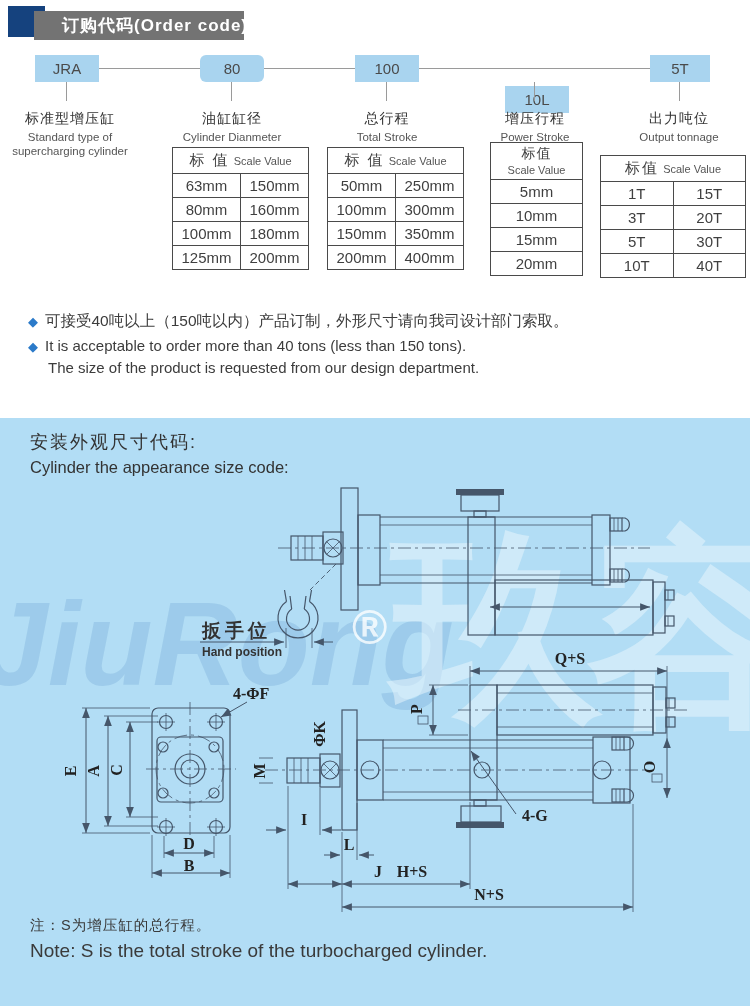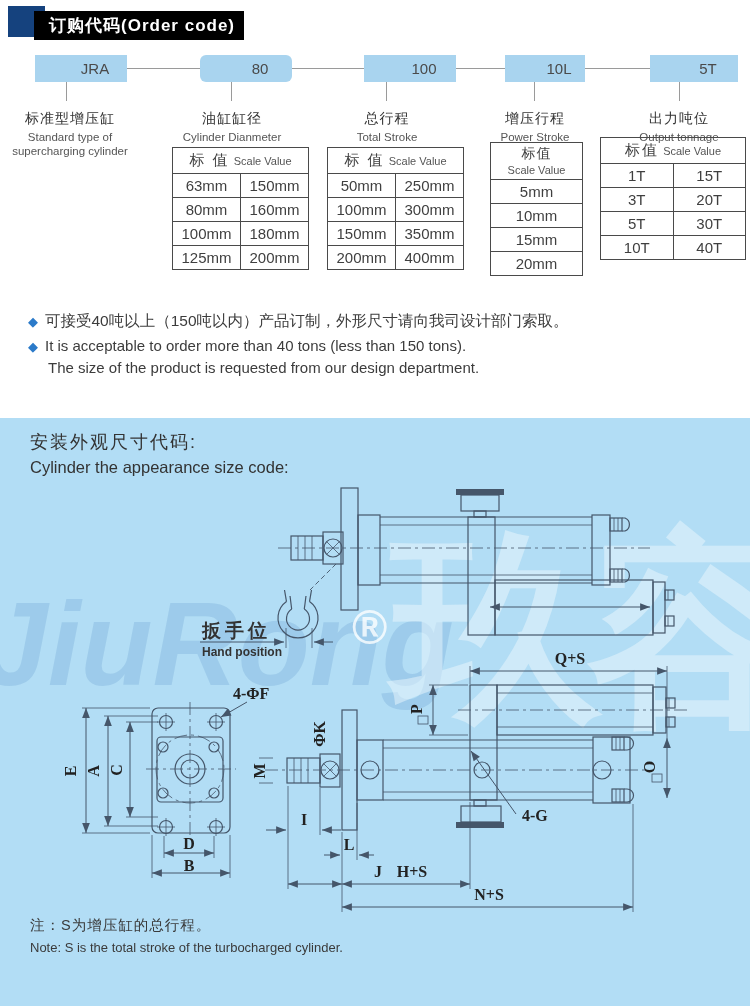--- a/index.html
+++ b/index.html
@@ -1,42 +1,42 @@
 <!DOCTYPE html>
 <html><head>
 <meta charset="utf-8">
 <style>
   html,body{margin:0;padding:0;background:#e8e8e8;}
   .page{position:relative;width:750px;height:1006px;background:#ffffff;overflow:hidden;
         font-family:"Liberation Sans",sans-serif;margin:0 auto;}
   
   .hdr-dark{position:absolute;left:8px;top:6px;width:37px;height:31px;background:#15427e;}
-  .hdr-banner{position:absolute;left:34px;top:11px;width:210px;height:29px;background:#000000;
-        color:#fff;font-size:17px;font-weight:bold;line-height:29px;padding-left:15px;
+  .hdr-banner{position:absolute;left:34px;top:11px;width:210px;height:29px;background:#737373;
+        color:#fff;font-size:17px;font-weight:bold;line-height:29px;padding-left:28px;
         box-sizing:border-box;letter-spacing:1px;white-space:nowrap;}
   
   .code-line{position:absolute;top:68px;left:67px;width:613px;border-top:1px solid #9a9a9a;}
   .code-box{position:absolute;top:55px;height:27px;background:#a9d4ef;color:#4a4a4a;
-        font-size:15px;text-align:center;line-height:27px;padding-left:28px;}
-  .cb1{left:35px;width:64px;} .cb2{left:200px;width:64px;border-radius:6px;} .cb3{left:364px;width:64px;}
-  .cb4{left:505px;width:52px;} .cb5{left:650px;width:60px;}
+        font-size:15px;text-align:center;line-height:27px;}
+  .cb1{left:35px;width:64px;} .cb2{left:200px;width:64px;border-radius:6px;} .cb3{left:355px;width:64px;}
+  .cb4{left:505px;width:64px;margin-top:31px;} .cb5{left:650px;width:60px;}
   .stub{position:absolute;top:82px;height:19px;width:1px;background:#9a9a9a;}
   .st1{left:66px;} .st2{left:231px;} .st3{left:386px;} .st4{left:534px;} .st5{left:679px;}
   .seg-label{position:absolute;top:110px;text-align:center;}
   .sl1{left:0;width:140px;} .sl2{left:162px;width:140px;} .sl3{left:317px;width:140px;}
   .sl4{left:465px;width:140px;} .sl5{left:608px;width:142px;}
   .seg-cn{font-size:14px;color:#333;letter-spacing:1px;}
   .seg-en{font-size:11.5px;color:#555;line-height:13.5px;margin-top:3px;}
   
   .val-table{position:absolute;border-collapse:collapse;font-size:15px;color:#3f3f3f;
         text-align:center;table-layout:fixed;}
   .val-table td,.val-table th{border:1px solid #4a4a4a;height:23px;padding:0;font-weight:normal;}
   .val-table th{height:25px;margin-left:29px;}
   .t0{left:172px;top:147px;width:137px;} .t1{left:327px;top:147px;width:137px;}
-  .t2{left:490px;top:142px;width:93px;}  .t3{left:600px;top:137px;width:146px;}
+  .t2{left:490px;top:142px;width:93px;}  .t3{left:600px;top:155px;width:146px;}
   .hdr-cn{font-size:15px;color:#3f3f3f;letter-spacing:2px;}
   .hdr-en{font-size:11px;color:#555;}
   .t2 .hdr-cn{letter-spacing:1px;font-size:14px;}
   .t2 th{height:36px;line-height:16px;}
   
   .notes{position:absolute;left:28px;top:310px;color:#3c3c3c;}
   .note-row{font-size:15px;line-height:21px;white-space:nowrap;}
   .note-cn{font-size:15.5px;margin-bottom:3px;}
   .diamond{color:#2b7ac9;font-size:13px;margin-right:7px;}
   .note-indent{padding-left:20px;}
@@ -47,21 +47,21 @@
   .it-en{font-size:16.5px;margin-top:4px;}
   .wm-latin{position:absolute;left:-18px;top:158px;font-size:118px;font-style:italic;
         font-weight:bold;color:rgba(104,158,208,0.28);letter-spacing:0;white-space:nowrap;}
   .wm-reg{position:absolute;left:352px;top:182px;font-size:48px;font-weight:bold;
         color:rgba(255,255,255,0.78);}
   .wm-cn{position:absolute;left:392px;top:108px;font-size:210px;font-weight:bold;
         color:rgba(235,248,254,0.50);letter-spacing:-14px;white-space:nowrap;line-height:1;}
   .drawing{position:absolute;left:0;top:52px;}
   .install-note{position:absolute;left:30px;top:498px;color:#3a3a3a;}
   .in-cn{font-size:14.5px;letter-spacing:1px;}
-  .in-en{font-size:13px;margin-top:5px;}
+  .in-en{font-size:19px;margin-top:5px;}
   
   .st{stroke:#45566a;stroke-width:1.2;fill:none;}
   .thin{stroke:#45566a;stroke-width:0.8;fill:none;}
   .cl{stroke:#45566a;stroke-width:0.8;fill:none;stroke-dasharray:13 4 3 4;}
   .dash{stroke:#45566a;stroke-width:0.9;fill:none;stroke-dasharray:5 3;}
   .dim{stroke:#45566a;stroke-width:1;fill:none;marker-start:url(#ar);marker-end:url(#ar);}
   .lead{stroke:#45566a;stroke-width:1;fill:none;marker-end:url(#ar);}
   .solid{fill:#45566a;stroke:none;}
   text.dl{font-family:"Liberation Serif",serif;font-weight:bold;font-size:16px;fill:#222;}
   text.cjk{font-family:"Liberation Sans",sans-serif;font-weight:bold;fill:#333;}

